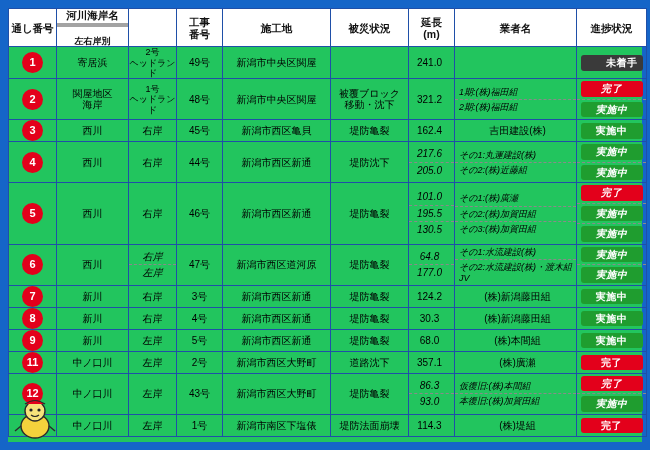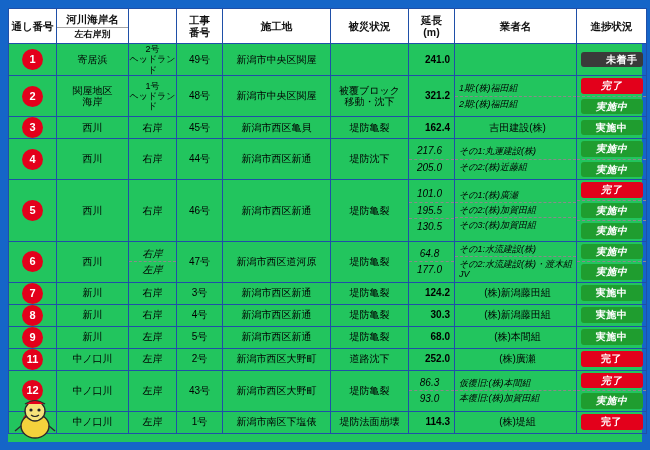--- a/index.html
+++ b/index.html
@@ -29,24 +29,24 @@
   }
   thead th{
     background:#ffffff;
     font-weight:bold;
     font-size:10.5px;
     height:34px;
     color:#111;
   }
   .hdr-sub{
     font-size:9px;
-    border-top:1px solid #a3a3a3;
+    border-top:4px solid #a3a3a3;
     display:block;
     margin-top:2px;
-    padding-top:1px;
+    padding-top:9px;
   }
   .c-no{width:48px;}
   .c-river{width:72px;}
   .c-side{width:48px;}
   .c-work{width:46px;}
   .c-place{width:108px;}
   .c-dmg{width:78px;}
   .c-len{width:46px;}
   .c-comp{width:122px;}
   .c-stat{width:70px;}
@@ -68,21 +68,21 @@
     border-radius:3px;
     color:#fff;
     font-size:10px;
     font-weight:bold;
     letter-spacing:0.5px;
   }
   .b-done{background:#e3001b;}
   .b-prog{background:#1f9d2f;text-align:center;}
   .b-none{background:#3a3a3a;text-align:right;}
   .left{text-align:center;padding-left:4px;}
-  .len{padding-right:4px;text-align:right;font-weight:bold;}
+  .len{padding-right:4px;text-align:center;}
   .mini{font-size:9px;}
 
   td.stack{padding:0;font-style:italic;}
   td.stack .row{
     display:block;
     padding:2px 0;
     border-bottom:1px dashed #8a8a8a;
   }
   td.stack .row:last-child{border-bottom:none;}
   td.stack.right .row{text-align:center;padding-right:4px;}
@@ -272,21 +272,21 @@
           <td class="left">(株)本間組</td>
           <td><span class="badge b-prog">実施中</span></td>
         </tr>
         <tr>
           <td><span class="num-badge">11</span></td>
           <td><span>中ノ口川</span></td>
           <td><span>左岸</span></td>
           <td>2号</td>
           <td>新潟市西区大野町</td>
           <td><span>道路沈下</span></td>
-          <td class="len">252.0</td>
+          <td class="len">357.1</td>
           <td class="left">(株)廣瀬</td>
           <td><span class="badge b-done">完了</span></td>
         </tr>
         <tr>
           <td><span class="num-badge">12</span></td>
           <td><span>中ノ口川</span></td>
           <td><span>左岸</span></td>
           <td>43号</td>
           <td>新潟市西区大野町</td>
           <td><span>堤防亀裂</span></td>

